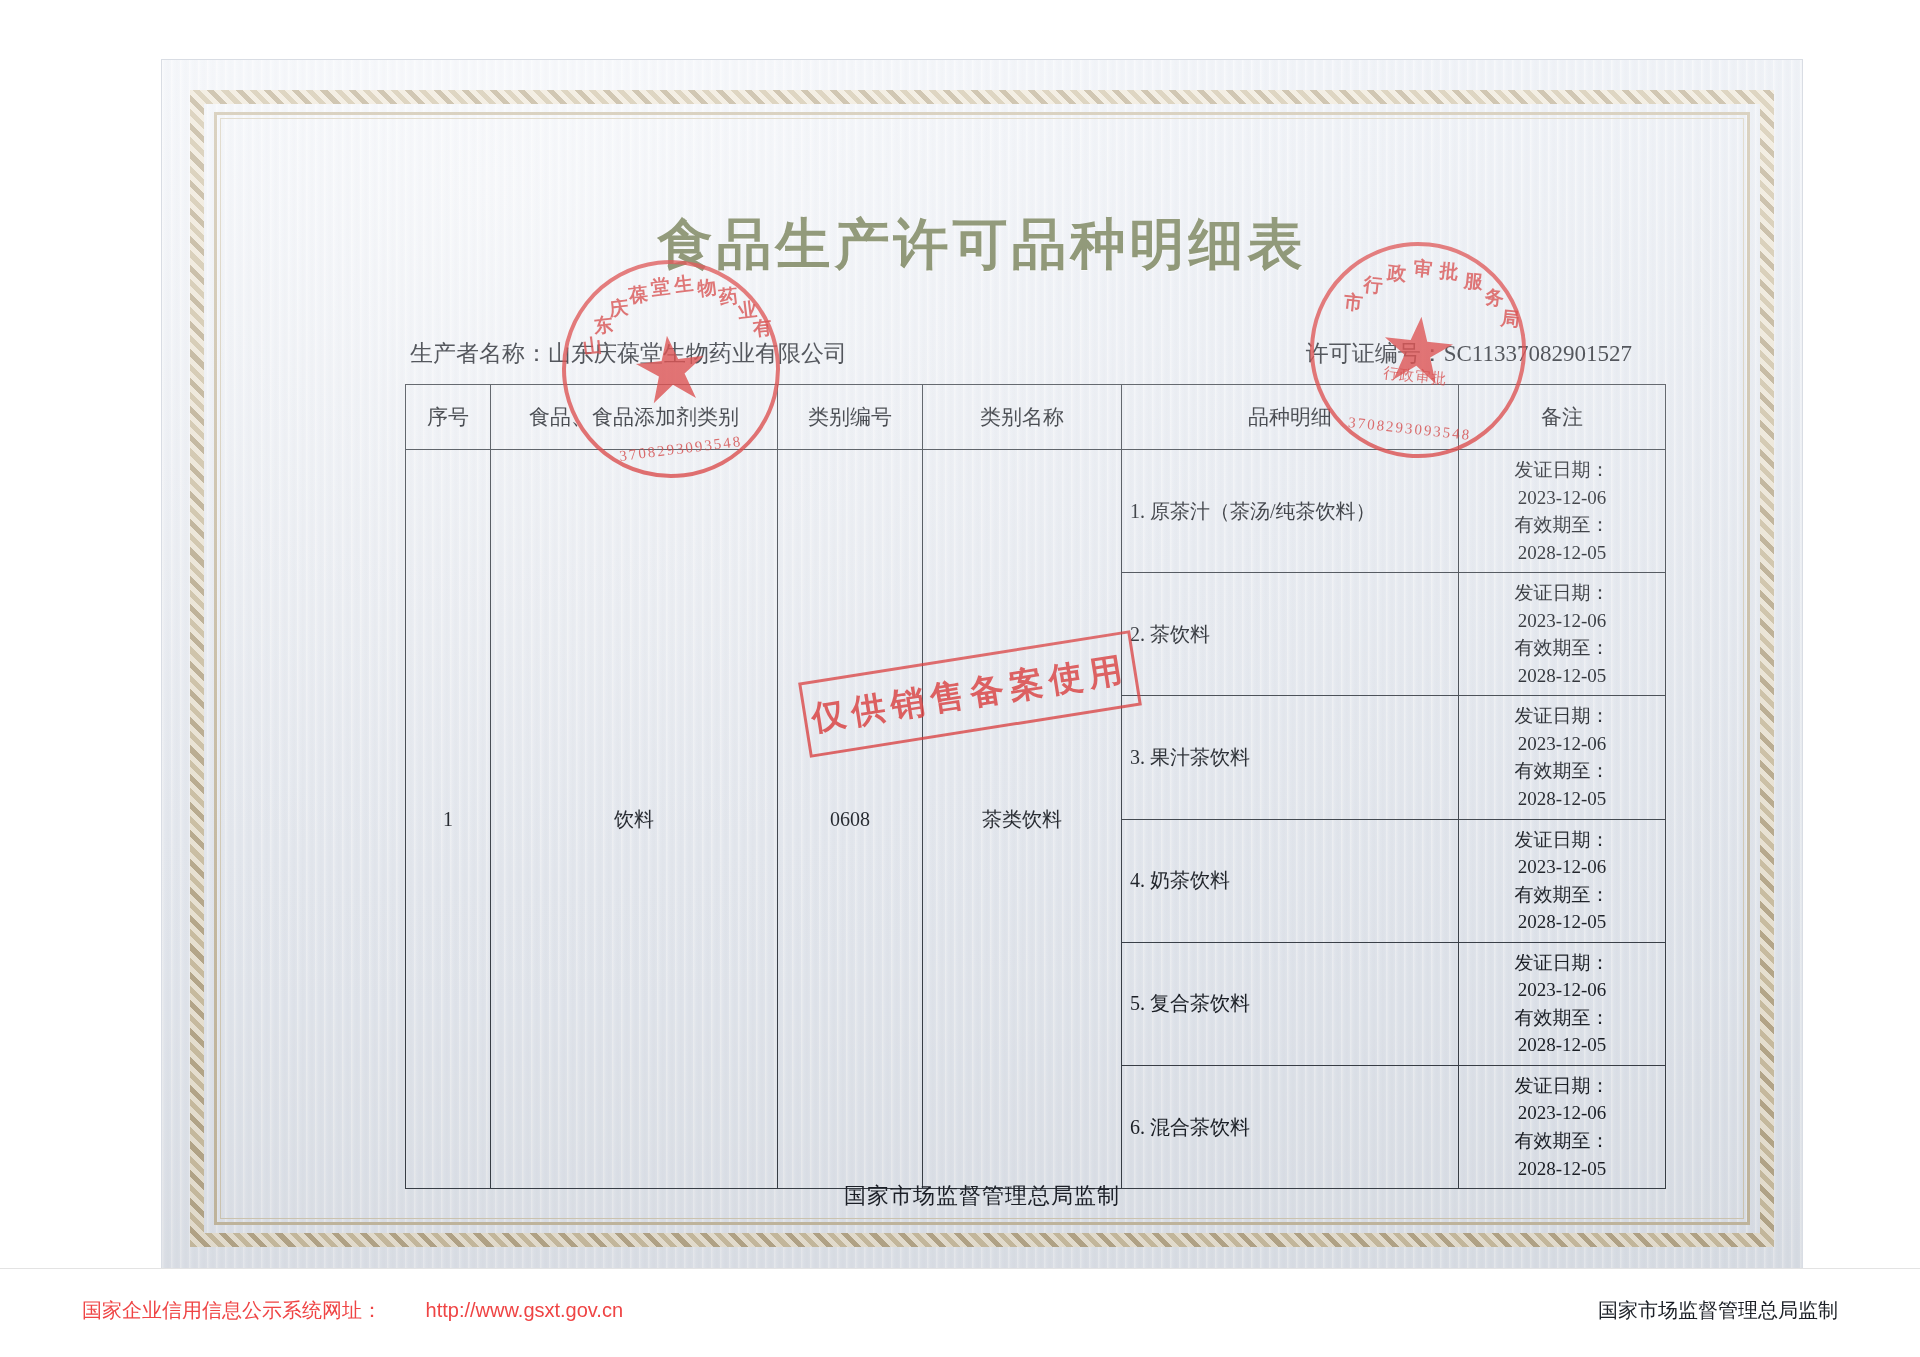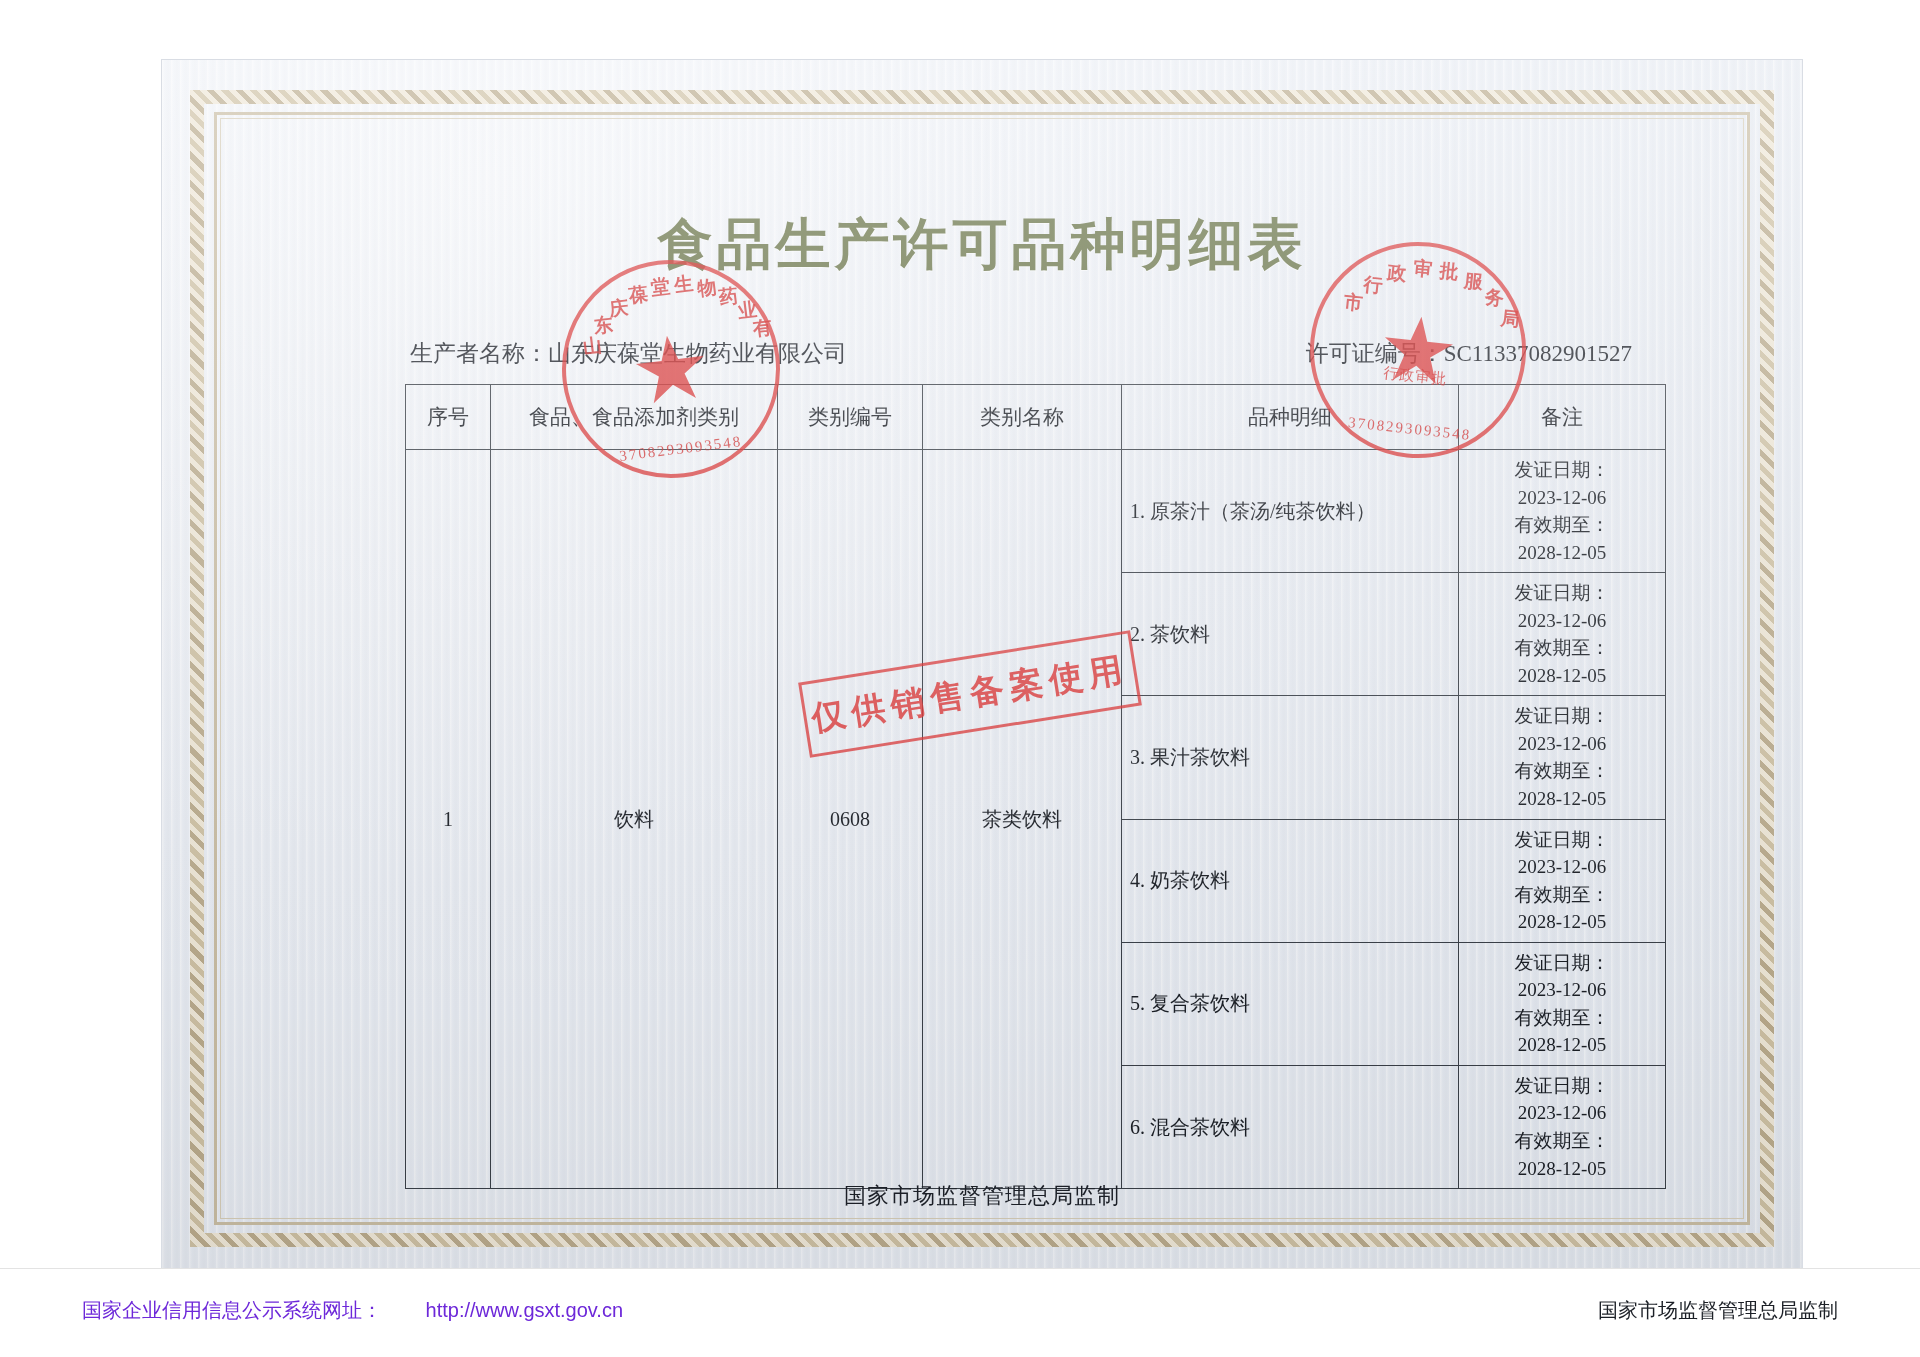--- a/index.html
+++ b/index.html
@@ -127,21 +127,21 @@
     display:flex;align-items:center;justify-content:center;
     font-family:"Liberation Serif","DejaVu Serif",serif;
   }
 
   
   .page-footer{
     position:absolute;left:0;right:0;bottom:0;height:88px;
     border-top:1px solid #e3e3e3;background:#ffffff;
   }
   .pf-left{
-    position:absolute;left:82px;top:28px;font-size:20px;color:#6d28d9;
+    position:absolute;left:82px;top:28px;font-size:20px;color:#ef4444;
     font-family:"Liberation Sans","DejaVu Sans",sans-serif;
   }
   .pf-left .url{margin-left:38px;}
   .pf-right{
     position:absolute;right:82px;top:28px;font-size:20px;color:#1b1f26;
   }
 </style>
 </head>
 <body>
 

